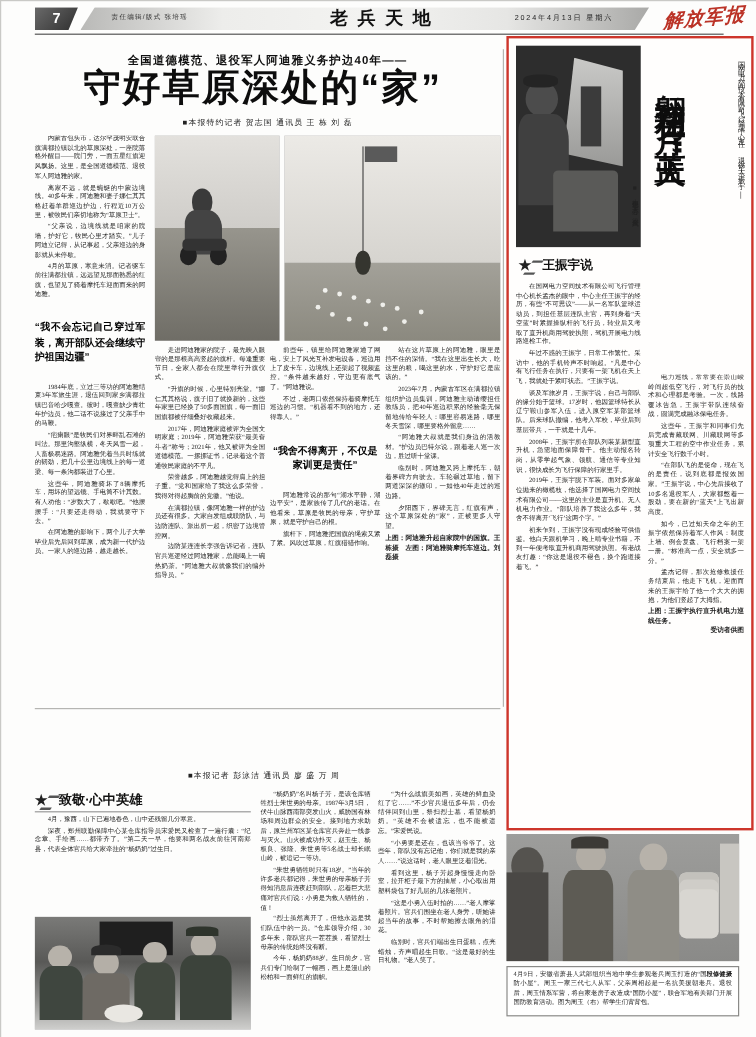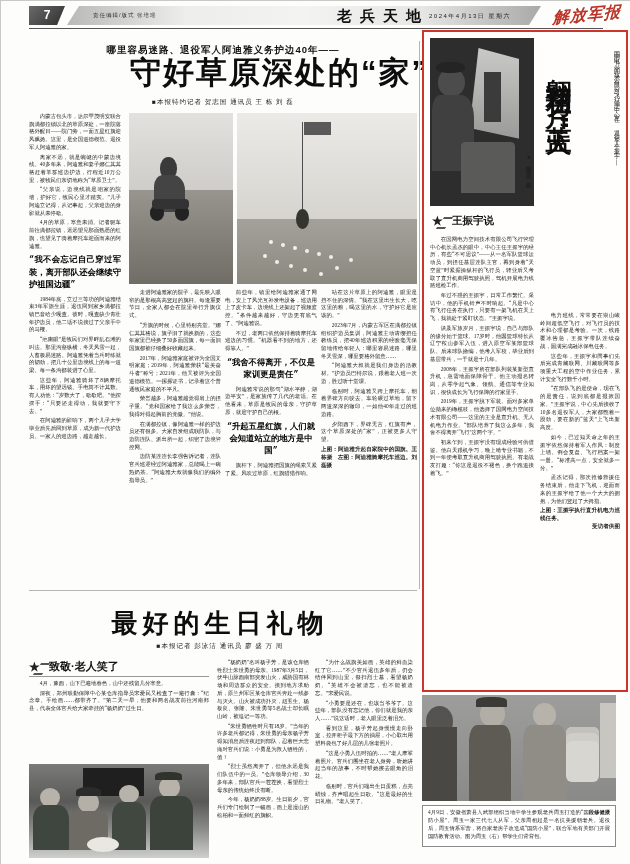--- a/index.html
+++ b/index.html
@@ -9,37 +9,37 @@
   
   .pagetag{position:absolute;left:28px;top:5px;width:36px;height:19px;
            background:linear-gradient(135deg,#6a6a6a,#2f2f2f);
            clip-path:polygon(0 0,100% 0,78% 100%,0 100%);
            color:#fff;font:bold 12px/19px "Liberation Sans",sans-serif;text-align:center;}
   .banner{position:absolute;left:66px;top:5px;width:474px;height:19px;
           background:linear-gradient(90deg,#b9b9b7,#ededeb 25%,#f3f3f1 50%,#e6e6e4 75%,#a9a9a7);
           clip-path:polygon(12px 0,100% 0,calc(100% - 12px) 100%,0 100%);
           display:flex;align-items:center;}
   .editorline{font:5.5px/1 "Liberation Sans",sans-serif;color:#333;margin-left:26px;width:120px;letter-spacing:1px;}
-  .sectiontitle{flex:1;text-align:right;font:bold 15px/19px "Liberation Sans",sans-serif;
+  .sectiontitle{flex:1;text-align:center;font:bold 15px/19px "Liberation Sans",sans-serif;
                 letter-spacing:8px;color:#111;}
   .dateline{font:6px/1 "Liberation Sans",sans-serif;color:#222;letter-spacing:1.5px;margin-right:30px;}
   .masthead{position:absolute;left:546px;top:2px;width:80px;height:24px;
             color:#bb3327;font:bold italic 16px/24px "DejaVu Serif",serif;
             transform:rotate(-5deg) skewX(-8deg);text-align:center;letter-spacing:1px;}
   .headrule{position:absolute;left:28px;top:27px;width:574px;height:1px;background:#555;}
   
   .txt{position:absolute;font-size:5.4px;line-height:1.43;text-align:justify;color:#1d1d1d;overflow:hidden;}
   .txt p{margin:0 0 2px 0;text-indent:2em;}
-  .pull{font-weight:bold;font-size:8.3px;line-height:1.5;margin:4px 0;font-family:Liberation Mono, monospace;color:#000;text-align:justify;}
+  .pull{font-weight:bold;font-size:8.3px;line-height:1.5;margin:16px 0;font-family:Liberation Sans, sans-serif;color:#000;text-align:justify;}
   .kicker{position:absolute;text-align:center;font:bold 9.5px "Liberation Sans",sans-serif;color:#111;letter-spacing:1px;}
   .byline{position:absolute;text-align:center;font:6.5px "Liberation Sans",sans-serif;color:#222;letter-spacing:1px;}
   .photo{position:absolute;overflow:hidden;background:#bbb;}
   .capline{font-weight:bold;font-size:5.6px;}
   
-  .mainhead{position:absolute;left:40px;top:54px;width:388px;text-align:right;
+  .mainhead{position:absolute;left:24px;top:54px;width:388px;text-align:center;
             font:900 31px/1.15 "Liberation Sans",sans-serif;color:#0d0d0d;letter-spacing:2px;}
   .subhead2{position:absolute;left:28px;top:608px;width:382px;text-align:center;
             font:900 26px/1.1 "Liberation Sans",sans-serif;color:#0d0d0d;letter-spacing:5px;}
   
   .vrule{position:absolute;width:1px;background:#b5b5b2;}
   .hrule{position:absolute;height:1px;background:#b5b5b2;}
   
   .redbox{position:absolute;left:421px;top:29px;width:202px;height:658px;
           border:2px solid #cd352b;background:#fffefd;}
   .vheadline{position:absolute;left:118px;top:26px;height:310px;
@@ -69,21 +69,21 @@
 
   <div class="pagetag">7</div>
   <div class="banner">
     <span class="editorline">责任编辑/版式 张培瑶</span>
     <span class="sectiontitle">老兵天地</span>
     <span class="dateline">2024年4月13日 星期六</span>
   </div>
   <div class="masthead">解放军报</div>
   <div class="headrule"></div>
 
-  <div class="kicker" style="left:28px;top:43px;width:388px;">哪里容易迷路、退役军人阿迪雅义务护边40年——</div>
+  <div class="kicker" style="left:28px;top:43px;width:388px;">全国道德模范、退役军人阿迪雅义务护边40年——</div>
   <div class="mainhead">守好草原深处的“家”</div>
   <div class="byline" style="left:28px;top:97px;width:388px;">■本报特约记者 贺志国 通讯员 王 栋 刘 磊</div>
 
   <div class="photo" style="left:128px;top:112px;width:104px;height:171px;">
     <div class="rect" style="left:0;top:0;width:100%;height:45%;background:linear-gradient(#e3e1dd,#cfcdc9);"></div>
     <div class="rect" style="left:0;top:45%;width:100%;height:55%;background:linear-gradient(#97958d,#6f6d66);"></div>
     <div class="blob" style="left:30%;top:26%;width:16%;height:13%;background:#3a3a3a;"></div>
     <div class="rect" style="left:24%;top:36%;width:30%;height:22%;background:#444;border-radius:30% 40% 10% 10%;"></div>
     <div class="blob" style="left:20%;top:54%;width:14%;height:9%;background:#222;"></div>
     <div class="blob" style="left:44%;top:54%;width:14%;height:9%;background:#222;"></div>
@@ -125,21 +125,20 @@
   </div>
   <div class="txt" style="left:224px;top:288px;width:92px;height:297px;">
     <div>
         <p>前些年，镇里给阿迪雅家通了网电，安上了风光互补发电设备，巡边用上了皮卡车，边境线上还架起了视频监控。“条件越来越好，守边更有底气了。”阿迪雅说。</p>
         <p>不过，老两口依然保持着骑摩托车巡边的习惯。“机器看不到的地方，还得靠人。”</p>
       </div>
     <div class="pull" style="text-align:center;">“我舍不得离开，不仅是家训更是责任”</div>
     <div>
         <p>阿迪雅常说的那句“湖水平静，湖边平安”，是家族传了几代的老话。在他看来，草原是牧民的母亲，守护草原，就是守护自己的根。</p>
       </div>
-    <div class="pull" style="text-align:center;">“升起五星红旗，人们就会知道站立的地方是中国”</div>
     <div>
         <p>旗杆下，阿迪雅把国旗的绳索又紧了紧。风吹过草原，红旗猎猎作响。</p>
       </div>
   </div>
   <div class="txt" style="left:320px;top:288px;width:96px;height:297px;">
     <div>
         <p>站在这片草原上的阿迪雅，眼里是挡不住的深情。“我在这里出生长大，吃这里的粮，喝这里的水，守护好它是应该的。”</p>
         <p>2023年7月，内蒙古军区在满都拉镇组织护边员集训，阿迪雅主动请缨担任教练员，把40年巡边积累的经验毫无保留地传给年轻人：哪里容易迷路，哪里冬天雪深，哪里要格外留意……</p>
         <p>“阿迪雅大叔就是我们身边的活教材。”护边员巴特尔说，跟着老人巡一次边，胜过听十堂课。</p>
         <p>临别时，阿迪雅又跨上摩托车，朝着界碑方向驶去。车轮碾过草地，留下两道深深的辙印，一如他40年走过的巡边路。</p>
@@ -187,30 +186,29 @@
           <p>这些年，王振宇和同事们先后完成青藏联网、川藏联网等多项重大工程的空中作业任务，累计安全飞行数千小时。</p>
           <p>“在部队飞的是使命，现在飞的是责任，说到底都是报效国家。”王振宇说，中心先后接收了10多名退役军人，大家都憋着一股劲，要在新的“蓝天”上飞出新高度。</p>
           <p>如今，已过知天命之年的王振宇依然保持着军人作风：制度上墙、例会复盘、飞行档案一架一册。“标准高一点，安全就多一分。”</p>
           <p>孟杰记得，那次抢修救援任务结束后，他走下飞机，迎面而来的王振宇给了他一个大大的拥抱，为他们竖起了大拇指。</p>
         </div>
       <div class="capline">上图：王振宇执行直升机电力巡线任务。</div>
       <div class="capline" style="text-align:right;">受访者供图</div>
     </div>
   </div>
 
-  <div class="subhead2">最好的生日礼物</div>
   <div class="byline" style="left:28px;top:641px;width:382px;">■本报记者 彭泳洁 通讯员 廖 盛 万 周</div>
 
   <div style="position:absolute;left:28px;top:658px;width:180px;">
     <div class="logo" style="font-size:11px;border-bottom:1px solid #999;padding-bottom:2px;">
       <span class="star">
           <span class="s">★</span>
           <span class="z"></span>
         </span>
-      <span>致敬·老人笑了</span>
+      <span>致敬·心中英雄</span>
     </div>
     <div class="txt" style="position:relative;width:180px;height:84px;margin-top:3px;">
       <div>
           <p>4月，豫西，山下已遍地春色，山中还残留几分寒意。</p>
           <p>深夜，郑州联勤保障中心某仓库指导员宋爱民又检查了一遍行囊：“纪念章、手绘画……都带齐了。”第二天一早，他要和两名战友前往河南郏县，代表全体官兵给大家牵挂的“杨奶奶”过生日。</p>
         </div>
     </div>
     <div class="photo" style="position:relative;width:180px;height:94px;">
       <div class="rect" style="left:0;top:0;width:100%;height:100%;background:linear-gradient(#7a7a78,#595957 40%,#8c8c8a 70%,#cfcfcd);"></div>
       <div class="rect" style="left:30%;top:4%;width:34%;height:30%;background:#1f1f1f;"></div>

